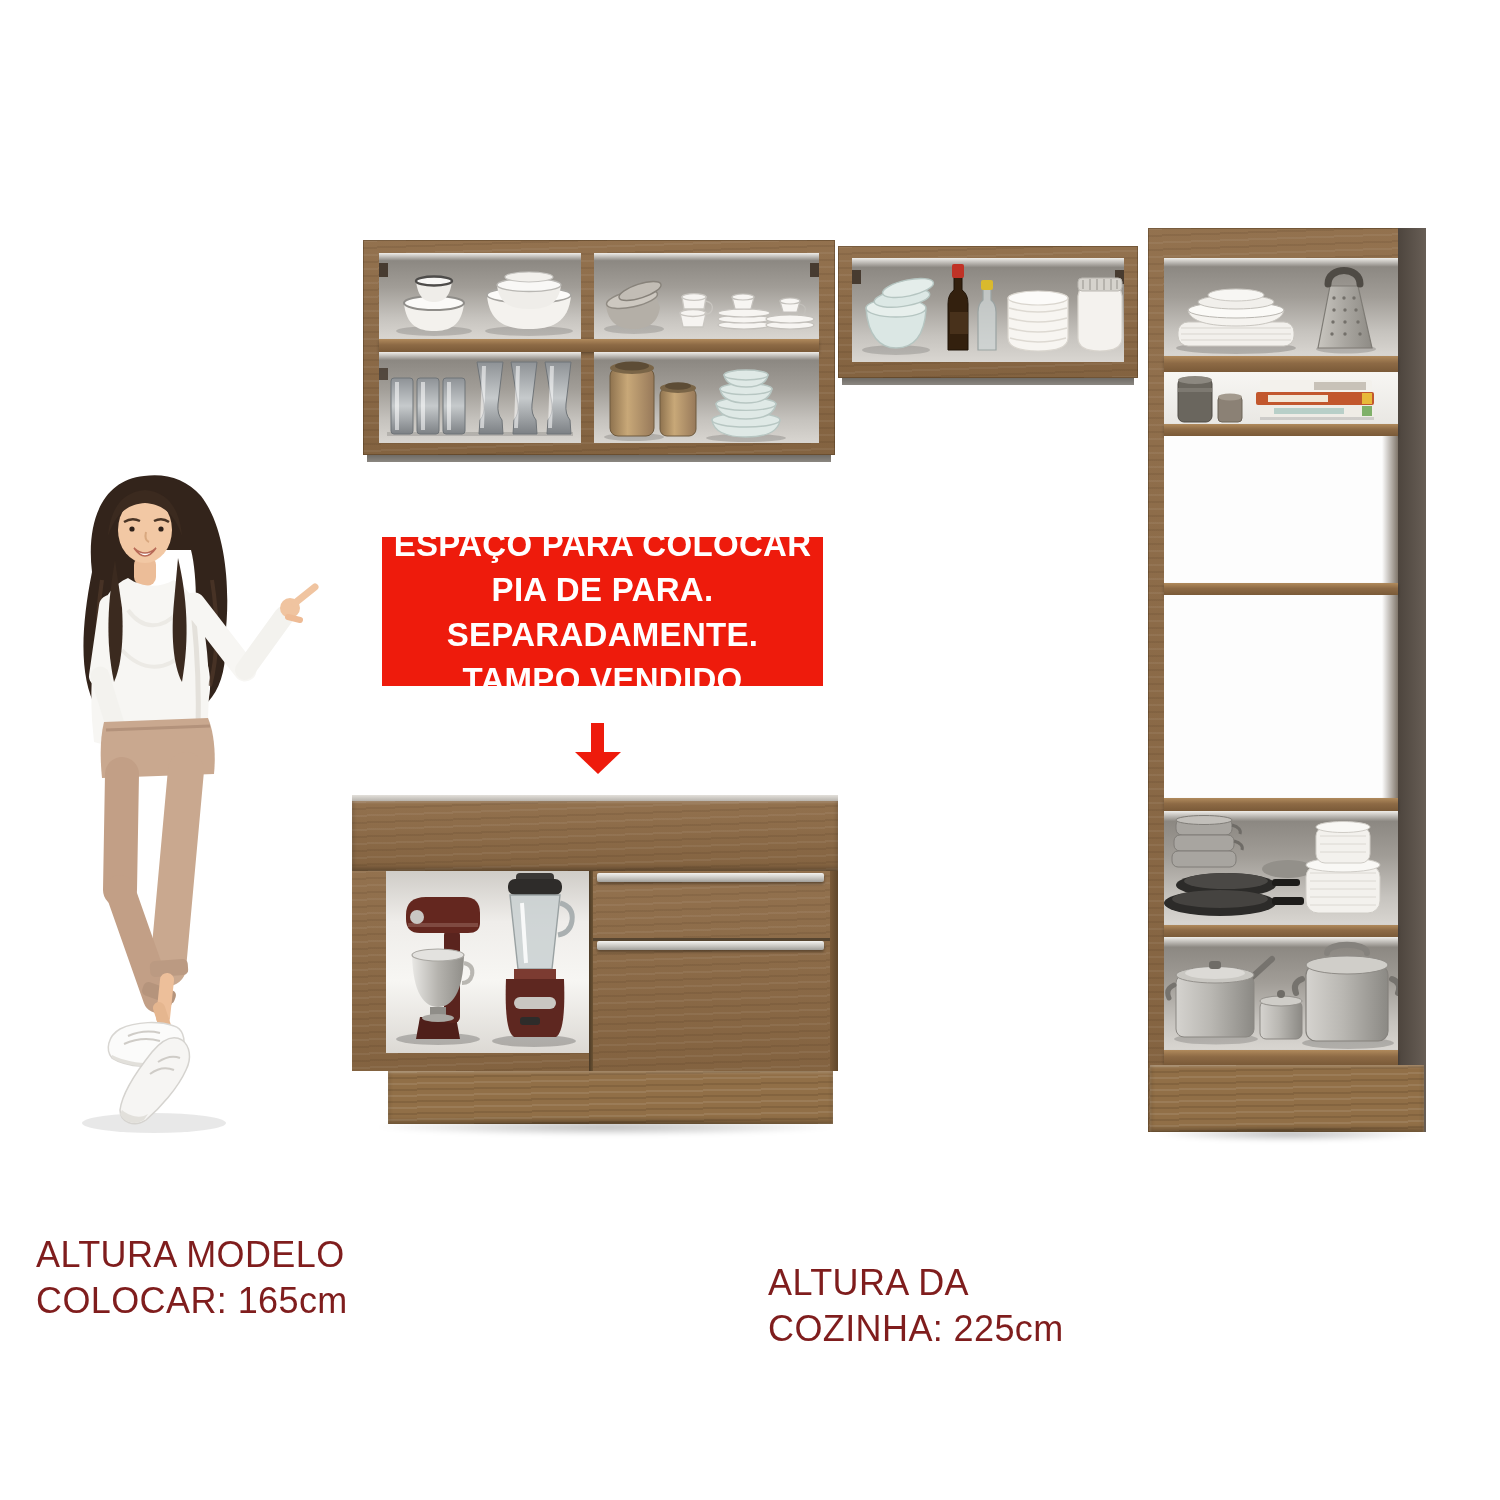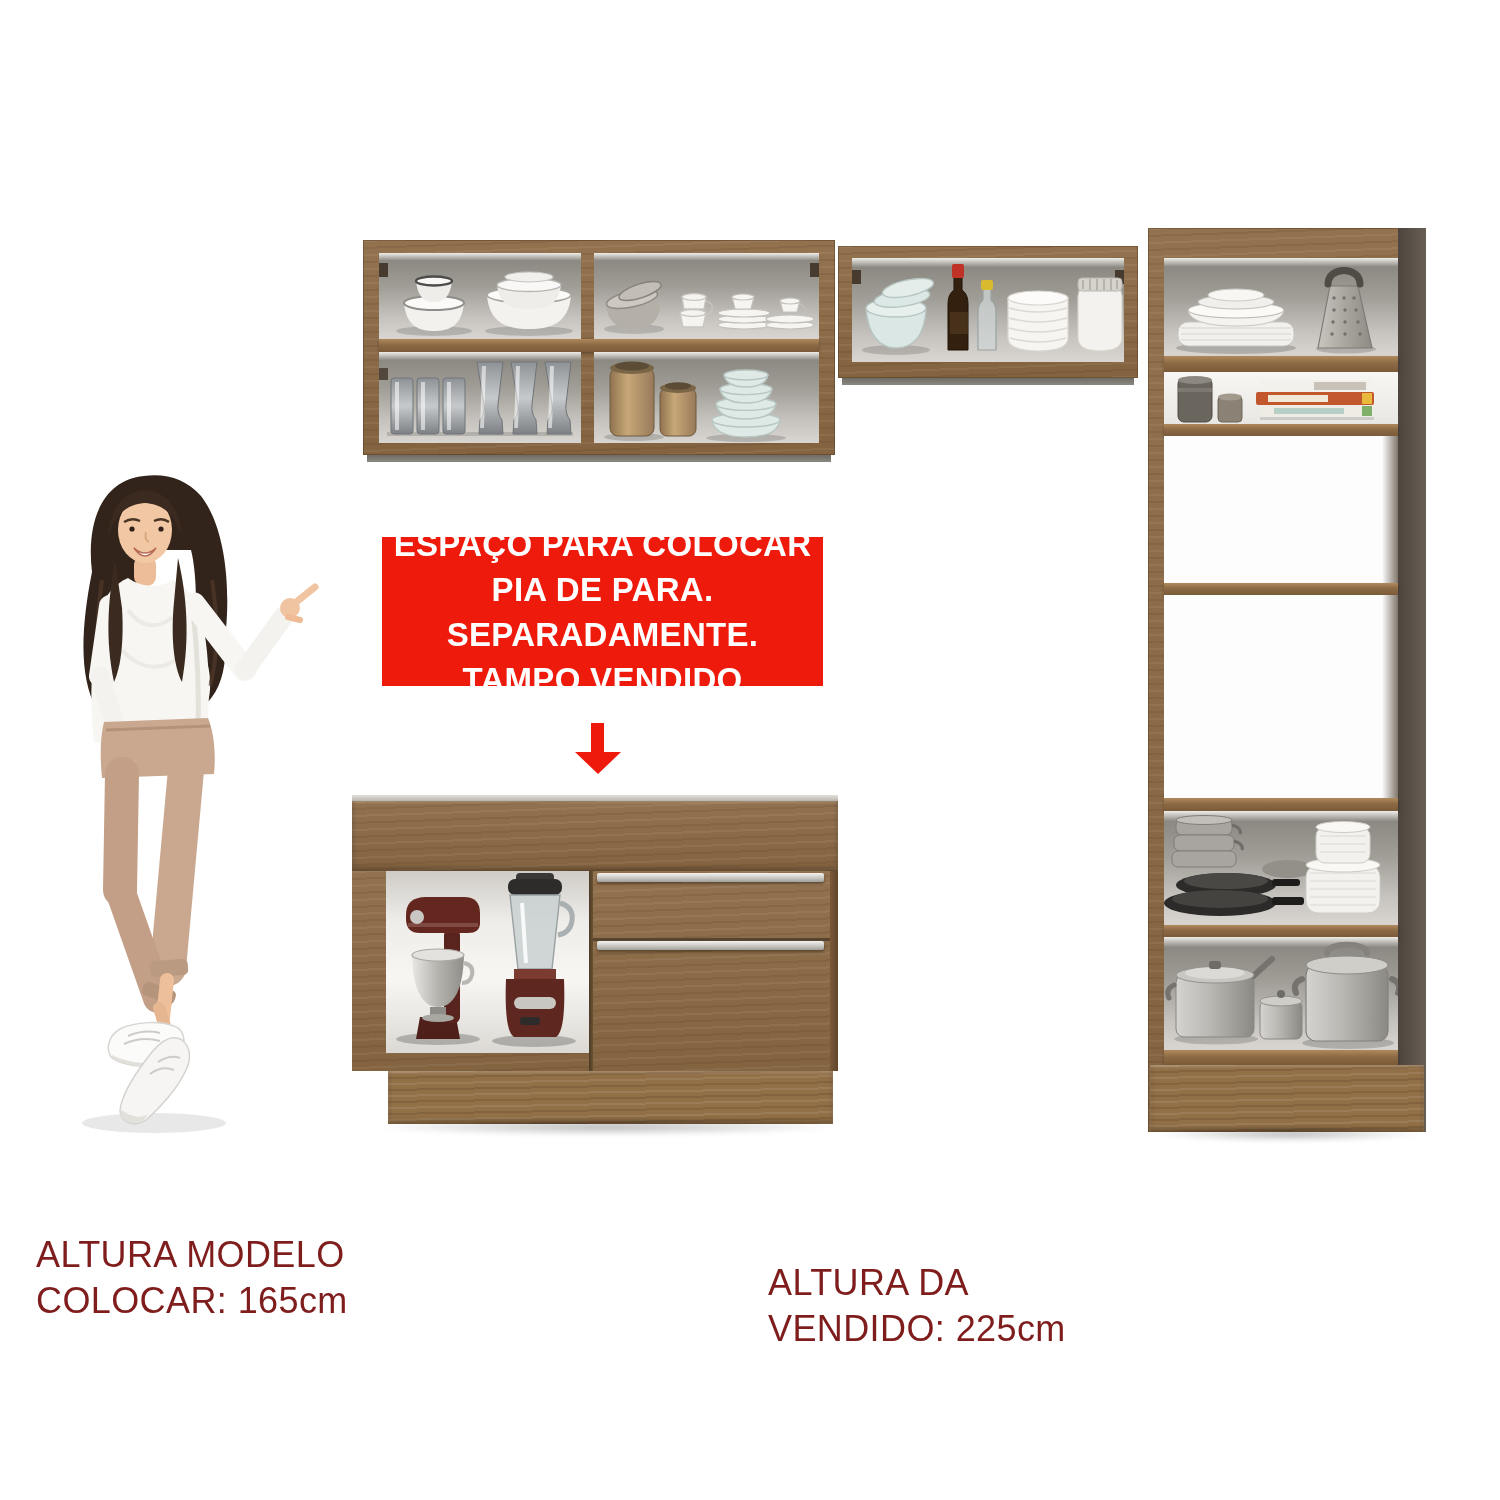--- a/index.html
+++ b/index.html
@@ -465,16 +465,16 @@
   </div>
   <div class="abs arrow-stem"></div>
   <div class="abs arrow-head"></div>
 
   <div class="abs caption" style="left:36px;top:1232px;">
     <div>ALTURA MODELO</div>
     <div>COLOCAR: 165cm</div>
   </div>
   <div class="abs caption" style="left:768px;top:1260px;">
     <div>ALTURA DA</div>
-    <div>VENDIDO: 225cm</div>
+    <div>COZINHA: 225cm</div>
   </div>
 
 </div>
 
 </body></html>

